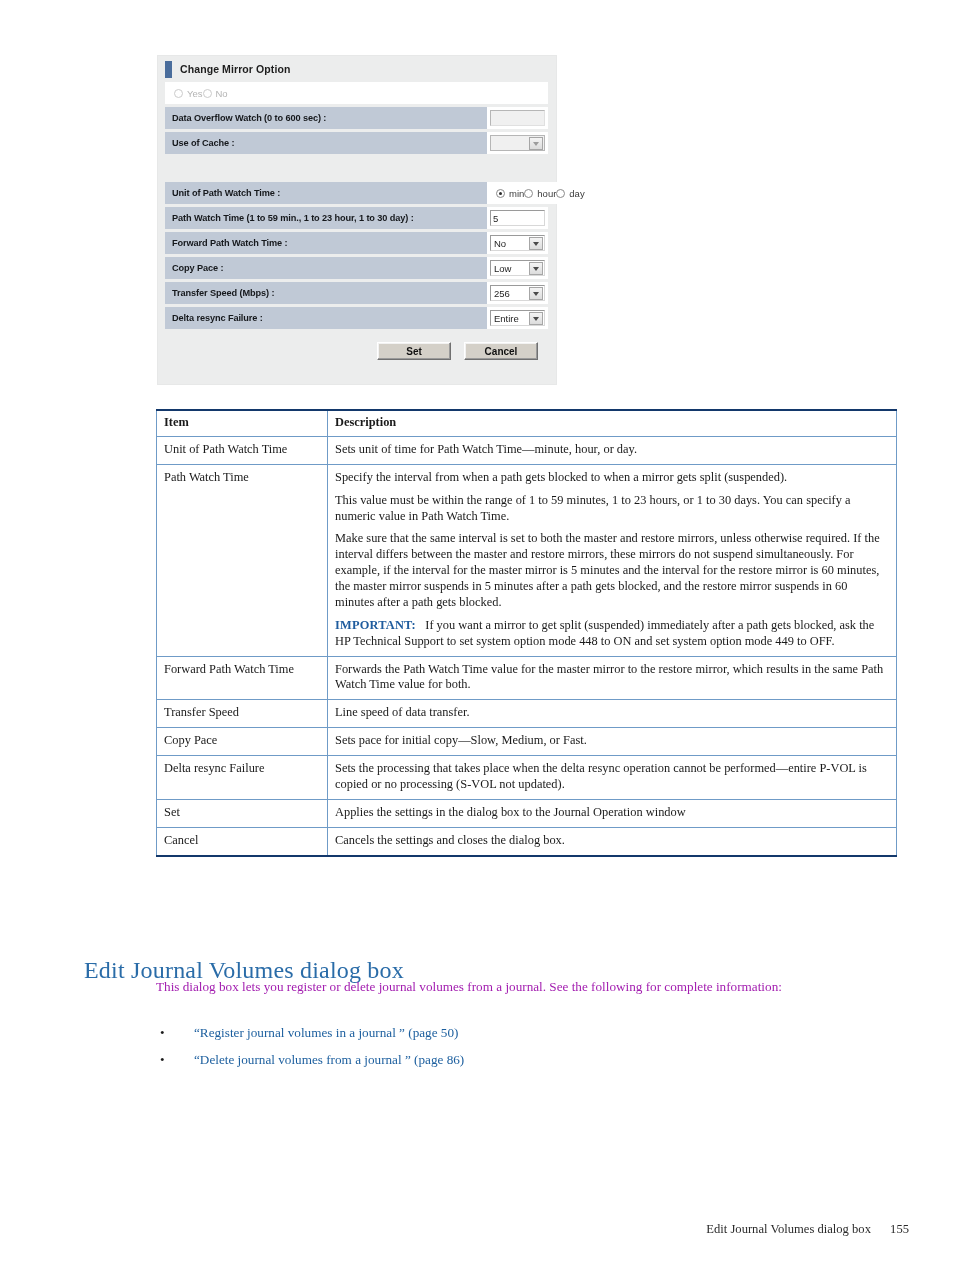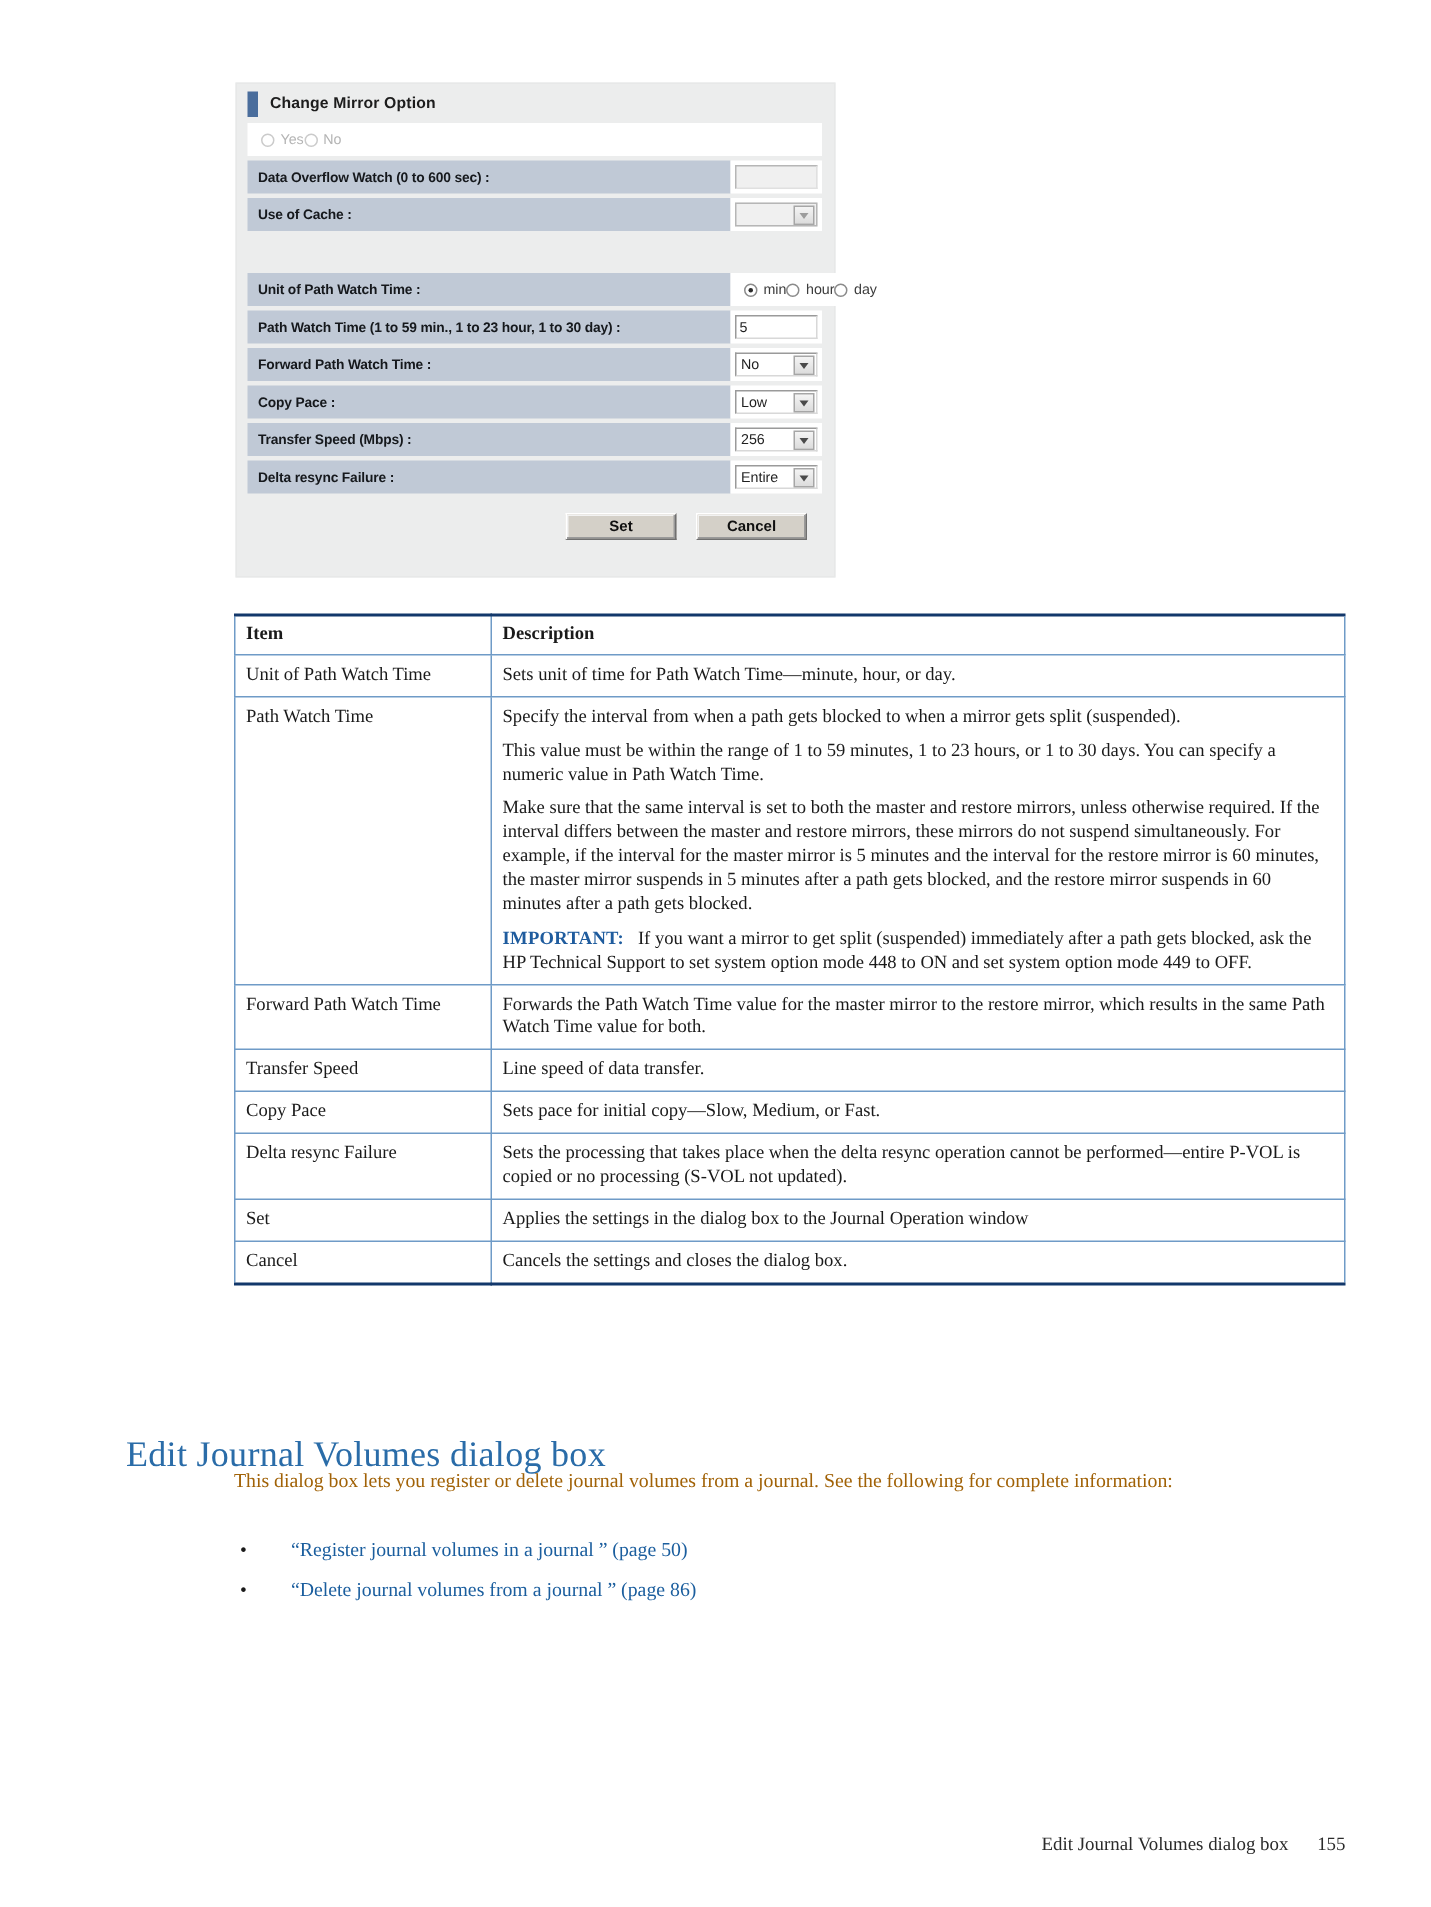--- a/index.html
+++ b/index.html
@@ -245,21 +245,21 @@
     letter-spacing: 0.2px;
   }
   .intro {
     position: absolute;
     left: 156px;
     top: 978px;
     width: 730px;
     font-family: "Liberation Serif", serif;
     font-size: 13.2px;
     line-height: 1.35;
-    color: #a16207;
+    color: #a21caf;
   }
   .bullets {
     position: absolute;
     left: 156px;
     top: 1024px;
     width: 730px;
     font-family: "Liberation Serif", serif;
   }
   .bullet-row {
     display: flex;
@@ -274,21 +274,21 @@
     font-size: 13px;
     padding-left: 4px;
     box-sizing: border-box;
   }
   .bullet-link {
     color: #1b5e9e;
   }
 
   .footer {
     position: absolute;
-    left: 0;
+    left: 12px;
     top: 1222px;
     width: 897px;
     text-align: right;
     font-family: "Liberation Serif", serif;
     font-size: 12.6px;
     color: #2b2b2b;
   }
   .footer .pg {
     display: inline-block;
     margin-left: 16px;

